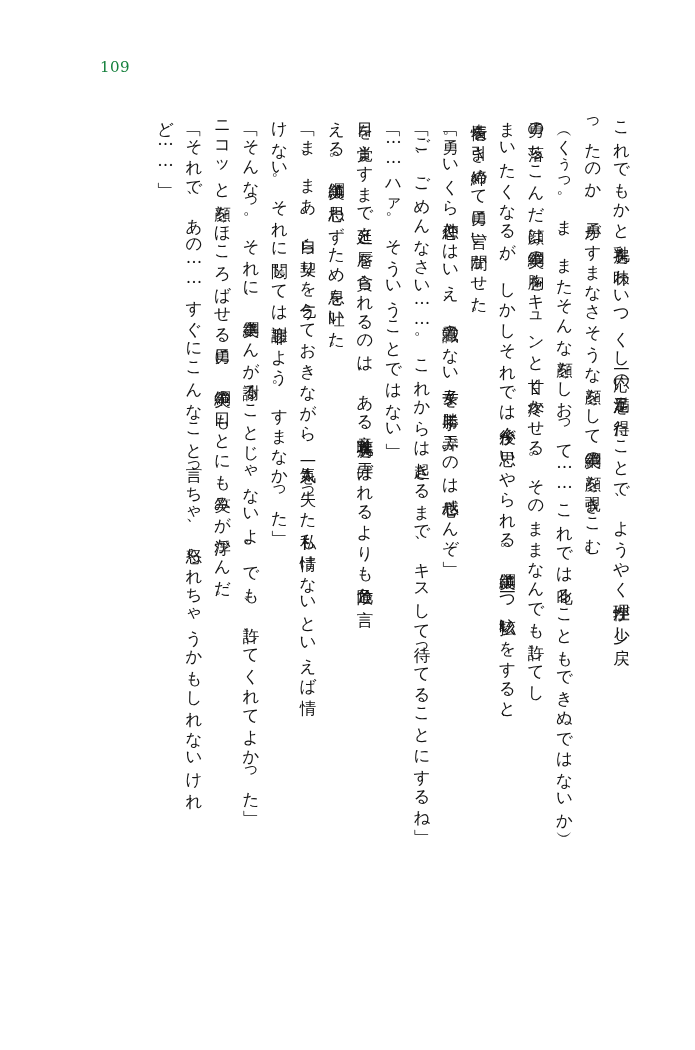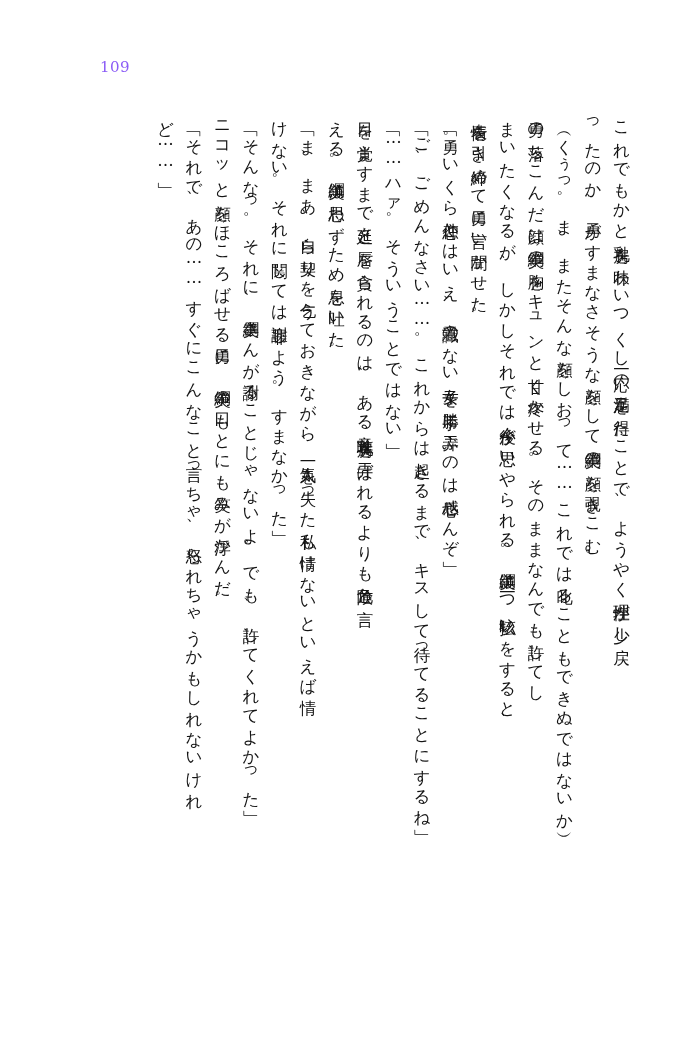--- a/index.html
+++ b/index.html
@@ -15,21 +15,21 @@
     overflow: hidden;
     font-family: "DejaVu Serif", "Liberation Serif", serif;
     color: #111111;
   }
   .page-number {
     position: absolute;
     top: 58px;
     left: 100px;
     font-size: 15px;
     letter-spacing: 0.5px;
-    color: #8b5cf6;
+    color: #15803d;
     font-family: "DejaVu Serif", "Liberation Serif", serif;
   }
   .text-block {
     position: absolute;
     top: 110px;
     left: 62px;
     right: 60px;
     height: 845px;
     display: flex;
     flex-direction: row-reverse;

